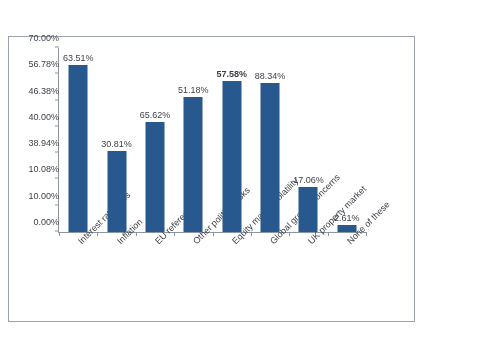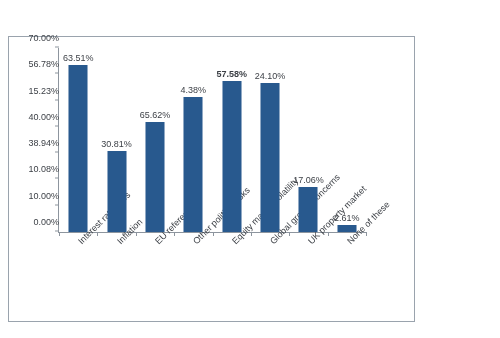--- a/index.html
+++ b/index.html
@@ -118,21 +118,21 @@
         <div class="y-label" style="bottom: 0%; text-align: center;">0.00%</div>
         <div class="y-tick" style="bottom: 14.2857%;"></div>
         <div class="y-label" style="bottom: 14.2857%;">10.00%</div>
         <div class="y-tick" style="bottom: 28.5714%;"></div>
         <div class="y-label" style="bottom: 28.5714%;">10.08%</div>
         <div class="y-tick" style="bottom: 42.8571%;"></div>
         <div class="y-label" style="bottom: 42.8571%;">38.94%</div>
         <div class="y-tick" style="bottom: 57.1429%;"></div>
         <div class="y-label" style="bottom: 57.1429%;">40.00%</div>
         <div class="y-tick" style="bottom: 71.4286%;"></div>
-        <div class="y-label" style="bottom: 71.4286%;">15.23%</div>
+        <div class="y-label" style="bottom: 71.4286%;">46.38%</div>
         <div class="y-tick" style="bottom: 85.7143%;"></div>
         <div class="y-label" style="bottom: 85.7143%;">56.78%</div>
         <div class="y-tick" style="bottom: 100%;"></div>
         <div class="y-label" style="bottom: 100%;">70.00%</div>
       </div>
     <div id="x-axis">
         <div class="x-tick" style="left: 0%;"></div>
         <div class="x-tick" style="left: 12.5%;"></div>
         <div class="x-tick" style="left: 25%;"></div>
         <div class="x-tick" style="left: 37.5%;"></div>
@@ -153,31 +153,31 @@
           <div class="bar-value" style="bottom: calc(44.0143% + 2px);">30.81%</div>
           <div class="x-cat">Inflation</div>
         </div>
         <div class="bar-slot" style="left: 25%; width: 12.5%;">
           <div class="bar" title="EU referendum 41.94%" style="height: 59.9143%; background-color: rgb(28, 80, 136);"></div>
           <div class="bar-value" style="bottom: calc(59.9143% + 2px);">65.62%</div>
           <div class="x-cat">EU referendum</div>
         </div>
         <div class="bar-slot" style="left: 37.5%; width: 12.5%;">
           <div class="bar" title="Other political risks 51.18%" style="height: 73.1143%; background-color: rgb(28, 80, 136);"></div>
-          <div class="bar-value" style="bottom: calc(73.1143% + 2px);">4.38%</div>
+          <div class="bar-value" style="bottom: calc(73.1143% + 2px);">51.18%</div>
           <div class="x-cat">Other political risks</div>
         </div>
         <div class="bar-slot" style="left: 50%; width: 12.5%;">
           <div class="bar" title="Equity market volatility 57.58%" style="height: 82.2571%; background-color: rgb(28, 80, 136);"></div>
           <div class="bar-value" style="bottom: calc(82.2571% + 2px); font-weight: bold;">57.58%</div>
           <div class="x-cat">Equity market volatility</div>
         </div>
         <div class="bar-slot" style="left: 62.5%; width: 12.5%;">
           <div class="bar" title="Global growth concerns 56.67%" style="height: 80.9571%; background-color: rgb(28, 80, 136);"></div>
-          <div class="bar-value" style="bottom: calc(80.9571% + 2px);">24.10%</div>
+          <div class="bar-value" style="bottom: calc(80.9571% + 2px);">88.34%</div>
           <div class="x-cat">Global growth concerns</div>
         </div>
         <div class="bar-slot" style="left: 75%; width: 12.5%;">
           <div class="bar" title="UK property market 17.06%" style="height: 24.3714%; background-color: rgb(28, 80, 136);"></div>
           <div class="bar-value" style="bottom: calc(24.3714% + 2px);">17.06%</div>
           <div class="x-cat">UK property market</div>
         </div>
         <div class="bar-slot" style="left: 87.5%; width: 12.5%;">
           <div class="bar" title="None of these 2.61%" style="height: 3.72857%; background-color: rgb(28, 80, 136);"></div>
           <div class="bar-value" style="bottom: calc(3.72857% + 2px);">2.61%</div>

